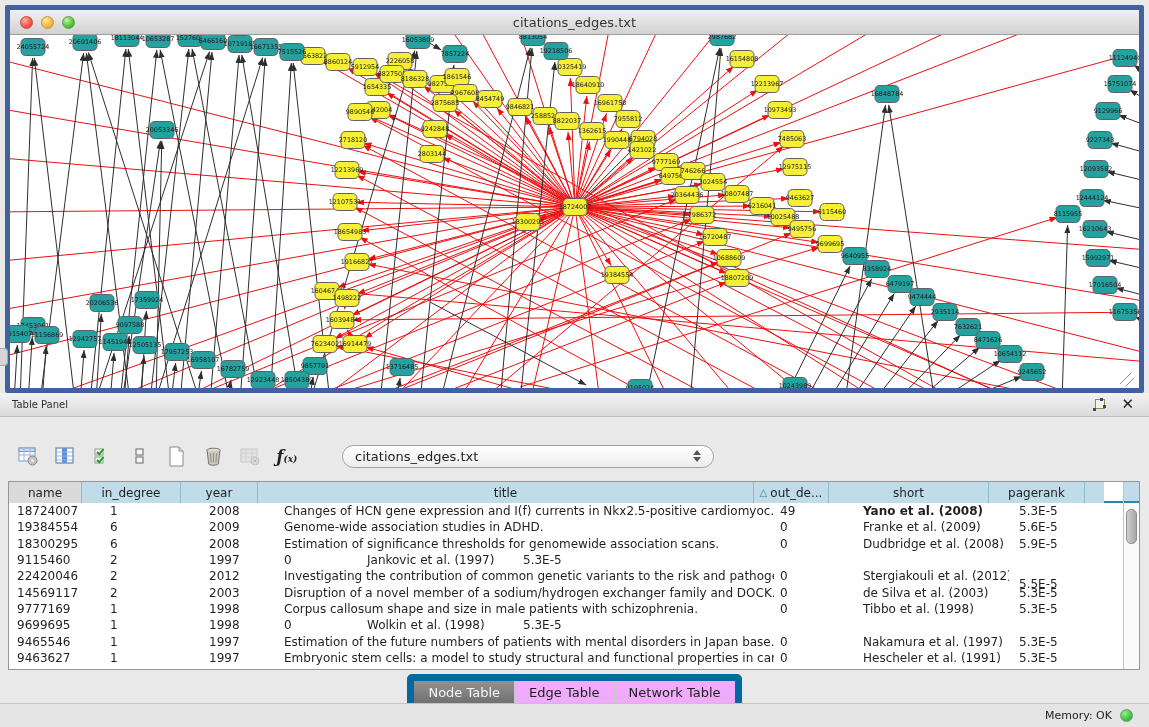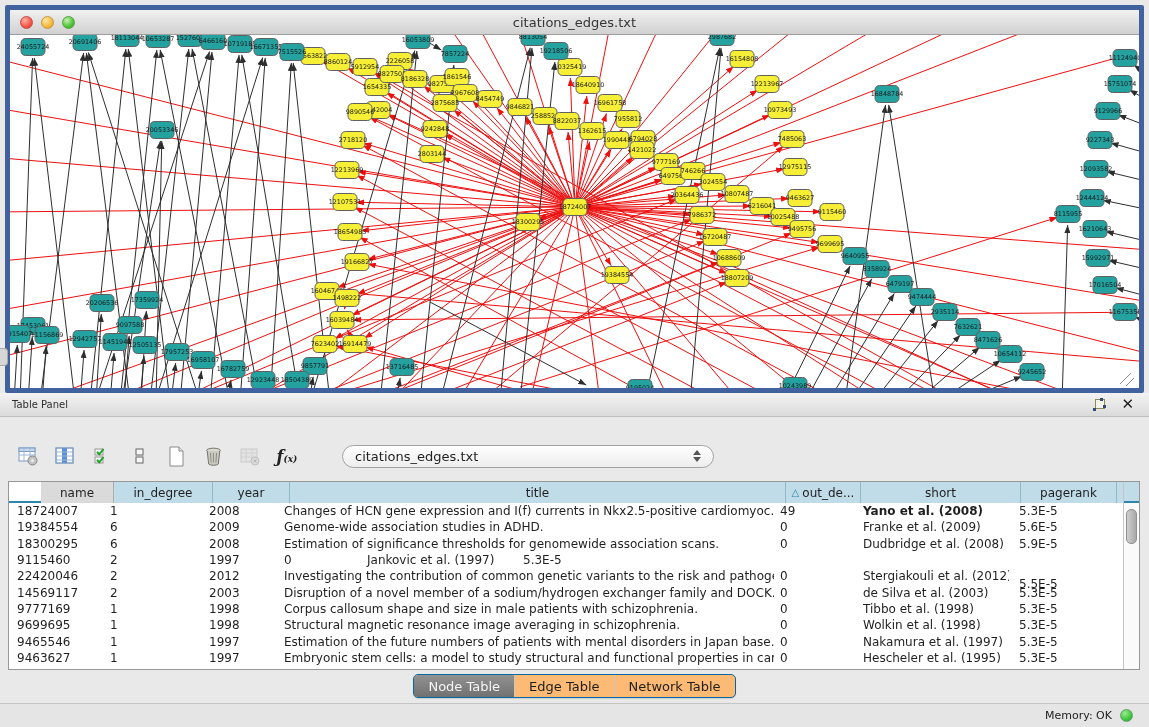--- a/index.html
+++ b/index.html
@@ -63,21 +63,21 @@
   .sort-tri{color:#2E86AB;font-size:10px;margin-right:3px}
   .trow{display:flex;height:16.3px;font-size:12px;align-items:center;white-space:nowrap}
   .cell{box-sizing:border-box;overflow:hidden;white-space:nowrap}
   .scroll-col{position:absolute;right:0;top:0;bottom:0;width:15px;background:#FAFAFA;border-left:1px solid #C6C6C6}
   .scroll-col .head{position:absolute;left:0;right:0;top:0;height:21px;background:#BFDCE8;border-bottom:2px solid #2E86AB;box-sizing:border-box}
   .thumb{position:absolute;left:2px;right:2px;top:27px;height:33px;border-radius:5px;
     background:linear-gradient(90deg,#CFCFCF,#A8A8A8);border:1px solid #909090}
 
   
   .tabs-bar{position:absolute;left:0;top:257px;width:100%;display:flex;justify-content:center}
-  .tab-group{display:flex;height:22px;border:1px solid #0369a1;border-radius:5px;overflow:hidden;background:#fdba74;
+  .tab-group{display:flex;height:22px;border:7px solid #0369a1;border-radius:5px;overflow:hidden;background:#f0abfc;
     box-shadow:0 1px 1px rgba(0,0,0,.12)}
   .tab{padding:0 14px;font-size:13px;display:flex;align-items:center;border-right:1px solid #C6C6C6;color:#1E1E1E}
   .tab:last-child{border-right:none}
   .tab.active{background:linear-gradient(#929292,#717171);color:#F5F5F5}
 
   
   #status-bar{position:absolute;left:0;bottom:0;width:1149px;height:24px;box-sizing:border-box;
     background:#E5E5E5;border-top:1px solid #C4C4C4;display:flex;align-items:center;
     justify-content:flex-end;gap:8px;padding-right:16px}
   .mem-label{font-size:11px;color:#222}
@@ -840,21 +840,21 @@
       <span class="dd-value">citations_edges.txt</span>
       <span class="dd-arrows">
           <span class="up"></span>
           <span class="dn"></span>
         </span>
     </div>
   </div>
 
   <div class="table-wrap">
     <div class="thead" id="thead">
-        <div class="th th-name" style="width: 73px; margin-left: 32px;">
+        <div class="th th-name" style="width: 73px;">
           <span>name</span>
         </div>
         <div class="th" style="width: 99px;">
           <span>in_degree</span>
         </div>
         <div class="th" style="width: 77px;">
           <span>year</span>
         </div>
         <div class="th" style="width: 496px;">
           <span>title</span>
@@ -931,41 +931,40 @@
           <div class="cell" style="width: 77px; padding-left: 8px;">1998</div>
           <div class="cell" style="width: 496px; padding-left: 6px;">Corpus callosum shape and size in male patients with schizophrenia.</div>
           <div class="cell" style="width: 75px; padding-left: 6px;">0</div>
           <div class="cell" style="width: 160px; padding-left: 14px;">Tibbo et al. (1998)</div>
           <div class="cell" style="width: 96px; padding-left: 10px;">5.3E-5</div>
         </div>
         <div class="trow">
           <div class="cell" style="width: 93px; padding-left: 8px;">9699695</div>
           <div class="cell" style="width: 99px; padding-left: 8px;">1</div>
           <div class="cell" style="width: 77px; padding-left: 8px;">1998</div>
-          <div class="cell" style="width: 496px; padding-left: 6px;">Structural magnetic resonance image averaging in schizophrenia.</div>
           <div class="cell" style="width: 75px; padding-left: 6px;">0</div>
           <div class="cell" style="width: 160px; padding-left: 14px;">Wolkin et al. (1998)</div>
           <div class="cell" style="width: 96px; padding-left: 10px;">5.3E-5</div>
         </div>
         <div class="trow">
           <div class="cell" style="width: 93px; padding-left: 8px;">9465546</div>
           <div class="cell" style="width: 99px; padding-left: 8px;">1</div>
           <div class="cell" style="width: 77px; padding-left: 8px;">1997</div>
           <div class="cell" style="width: 496px; padding-left: 6px;">Estimation of the future numbers of patients with mental disorders in Japan base...</div>
           <div class="cell" style="width: 75px; padding-left: 6px;">0</div>
           <div class="cell" style="width: 160px; padding-left: 14px;">Nakamura et al. (1997)</div>
           <div class="cell" style="width: 96px; padding-left: 10px;">5.3E-5</div>
         </div>
         <div class="trow">
           <div class="cell" style="width: 93px; padding-left: 8px;">9463627</div>
           <div class="cell" style="width: 99px; padding-left: 8px;">1</div>
           <div class="cell" style="width: 77px; padding-left: 8px;">1997</div>
           <div class="cell" style="width: 496px; padding-left: 6px;">Embryonic stem cells: a model to study structural and functional properties in car...</div>
           <div class="cell" style="width: 75px; padding-left: 6px;">0</div>
-          <div class="cell" style="width: 160px; padding-left: 14px;">Hescheler et al. (1995)</div>
+          <div class="cell" style="width: 160px; padding-left: 14px;">Hescheler et al. (1991)</div>
           <div class="cell" style="width: 96px; padding-left: 10px;">5.3E-5</div>
         </div>
       </div>
     <div class="scroll-col">
       <div class="head"></div>
       <div class="thumb"></div>
     </div>
   </div>
 
   <div class="tabs-bar">

